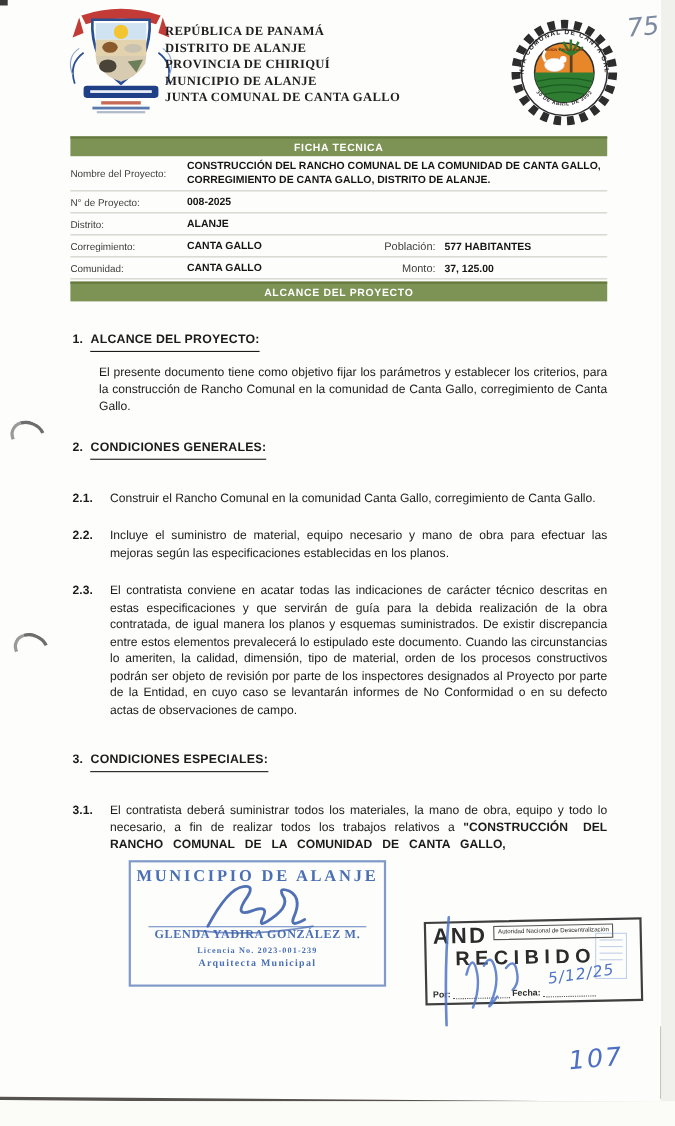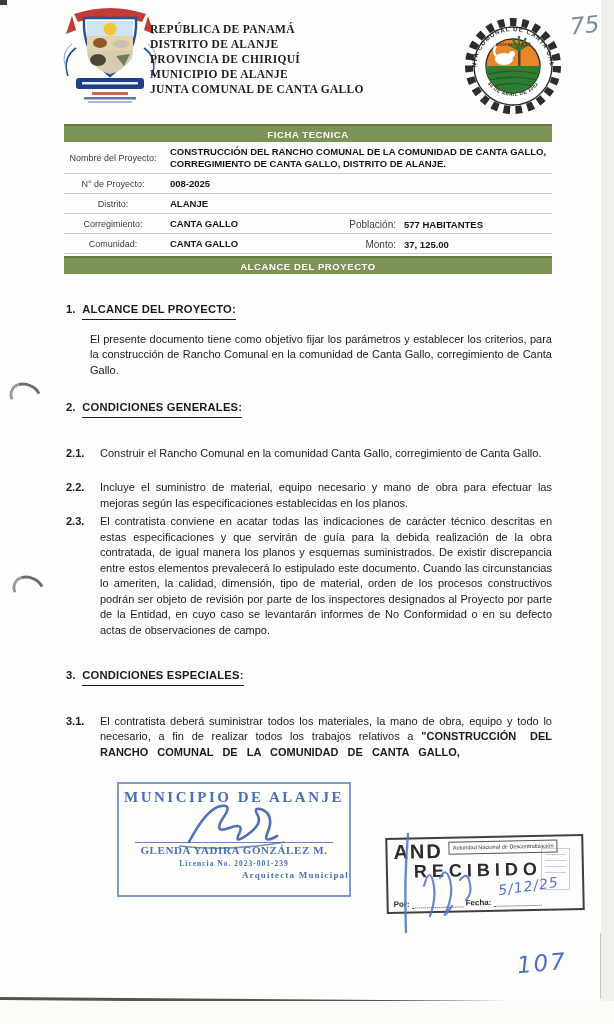--- a/index.html
+++ b/index.html
@@ -30,45 +30,45 @@
     letter-spacing:0.3px;color:#1f1f1f;}
   .corner-num{position:absolute;left:570px;top:8px;font-size:23px;color:#7c8aa2;
     font-style:italic;transform:rotate(-6deg);font-family:"DejaVu Sans",sans-serif;}
 
   
   .ficha{position:absolute;left:64px;top:124px;width:488px;}
   .bar{background:#7d9355;color:#fff;font-weight:bold;font-size:9.5px;text-align:center;
     padding:3px 0 2px;letter-spacing:0.6px;border-top:2px solid #66793f;}
   .bar2{margin-top:2px;}
   .frow{display:flex;border-bottom:1px solid #cbcbc4;padding:4px 0 3px;align-items:center;}
-  .flab{width:98px;text-align:center;padding-right:8px;color:#3d3d3d;font-size:9px;line-height:11px;flex:none;}
+  .flab{width:98px;text-align:left;padding-right:8px;color:#3d3d3d;font-size:9px;line-height:11px;flex:none;}
   .fval{flex:1;font-weight:bold;font-size:9.5px;color:#151515;line-height:12px;}
   .flab2{width:78px;text-align:right;padding-right:8px;color:#3d3d3d;font-size:10px;flex:none;}
   .fval2{flex:1;font-weight:bold;font-size:9.5px;color:#151515;}
 
   
   .docbody{position:absolute;left:66px;top:302px;width:486px;font-size:11px;line-height:15.5px;}
   .sec-h{display:flex;gap:7px;font-weight:bold;font-size:11.2px;}
   .sec-h .htxt{text-decoration:none;border-bottom:1.6px solid #1b1b1b;padding-bottom:1px;letter-spacing:0.2px;}
   .para{margin:12px 0 0 24px;text-align:justify;}
   .item{position:relative;padding-left:34px;text-align:justify;}
   .inum{position:absolute;left:0;top:0;font-weight:bold;}  .mt28{margin-top:28px;}  .mt22{margin-top:22px;}
-  .mt19{margin-top:19px;}  .mt17{margin-top:3px;}  .mt30{margin-top:30px;}
+  .mt19{margin-top:19px;}  .mt17{margin-top:19px;}  .mt30{margin-top:30px;}
   .bseg{font-weight:bold;word-spacing:6px;}
 
   
   .muni{position:absolute;left:117px;top:782px;width:230px;height:111px;
     border:2px solid rgba(74,111,181,0.7);text-align:center;color:#4a6fb5;
     font-family:"Liberation Serif",serif;}
   .muni-h{font-size:15px;font-weight:bold;letter-spacing:2.5px;margin-top:5px;color:#4a6fb5;}
   .muni-sig{position:absolute;left:40px;top:10px;pointer-events:none;}
   .muni-line{border-top:1.5px solid rgba(74,111,181,0.85);width:86%;margin:36px auto 0;}
   .muni-name{font-size:11px;font-weight:bold;letter-spacing:0.6px;margin-top:1px;}
   .muni-lic{font-size:7.5px;font-weight:bold;letter-spacing:1px;margin-top:3px;}
-  .muni-role{font-size:9px;font-weight:bold;letter-spacing:1.2px;margin-top:2px;text-align:right;}
+  .muni-role{font-size:9px;font-weight:bold;letter-spacing:1.2px;margin-top:2px;}
 
   
   .andbox{position:absolute;left:386px;top:836px;width:194px;height:72px;
     border:2.5px solid #3f3f3f;transform:rotate(-1.2deg);color:#2b2b2b;}
   .and-row1{display:flex;align-items:flex-start;padding:2px 4px 0 6px;}
   .and-acr{font-size:20px;font-weight:bold;letter-spacing:2px;line-height:20px;}
   .and-agency{margin-left:6px;margin-top:1px;border:1px solid #555;font-size:5.6px;
     padding:2px 3px;line-height:6.5px;max-width:110px;}
   .and-recibido{font-size:18px;font-weight:bold;letter-spacing:5px;margin:0 0 0 26px;line-height:20px;}
   .and-bottom{position:absolute;left:5px;bottom:3px;font-size:8px;font-weight:bold;display:flex;align-items:flex-end;gap:2px;}

